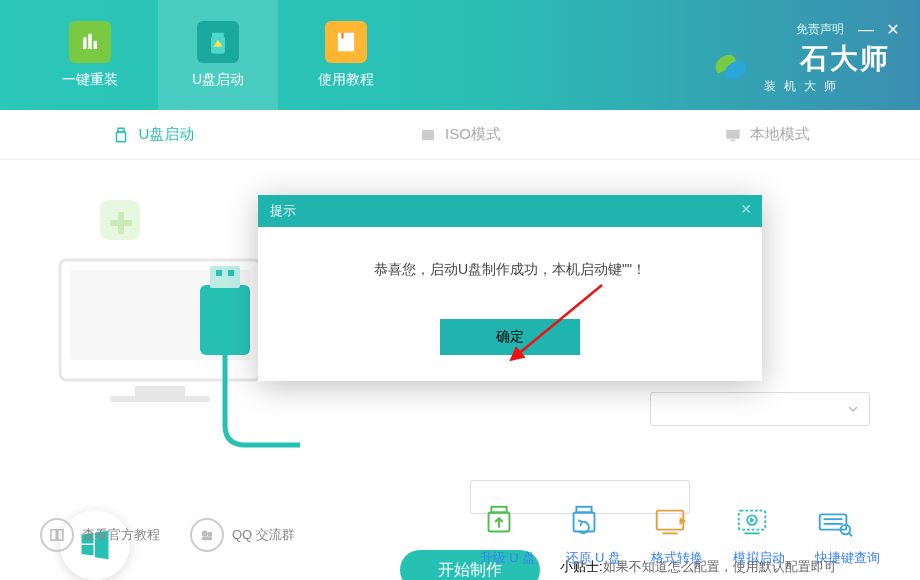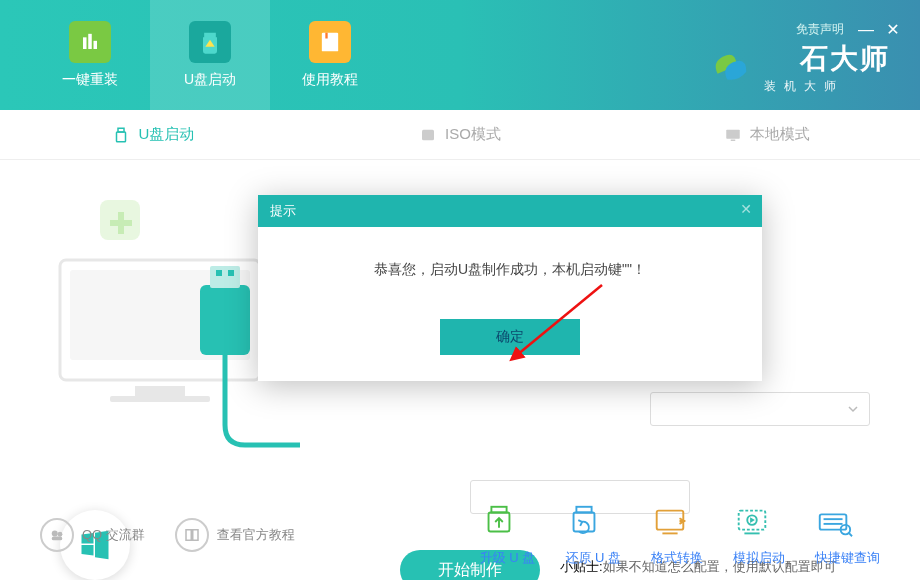--- a/index.html
+++ b/index.html
@@ -1,20 +1,20 @@
 <!DOCTYPE html>
 <html><head>
 <meta charset="utf-8">
 <style>
   * { box-sizing: border-box; margin: 0; padding: 0; font-family: "Microsoft YaHei", sans-serif; }
   body { width: 920px; height: 580px; background: #fff; overflow: hidden; position: relative; }
 
   
   .header { height: 110px; background: linear-gradient(90deg, #2bc7b8 0%, #2ac0b5 50%, #3a8fb0 100%); display: flex; align-items: stretch; position: relative; }
-  .header-tabs { display: flex; padding-left: 30px; }
+  .header-tabs { display: flex; padding-left: 30px; gap: 8px; }
   .h-tab { width: 120px; display: flex; flex-direction: column; align-items: center; justify-content: center; cursor: pointer; }
   .h-tab.active { background: rgba(255,255,255,0.15); }
   .h-icon { width: 42px; height: 42px; border-radius: 6px; display: flex; align-items: center; justify-content: center; margin-bottom: 8px; }
   .h-icon svg { width: 28px; height: 28px; }
   .h-tab-label { color: #fff; font-size: 14px; }
   .header-right { position: absolute; right: 20px; top: 20px; display: flex; align-items: center; gap: 14px; color: #d7f5f2; font-size: 12px; }
   .win-btn { color: #fff; font-size: 16px; cursor: pointer; width: 14px; text-align: center; }
   .brand { position: absolute; right: 30px; top: 40px; display: flex; align-items: center; gap: 10px; }
   .brand-logo { width: 46px; height: 46px; }
   .brand-text { display: flex; flex-direction: column; color: #fff; }
@@ -47,21 +47,21 @@
   .tools { margin-left: auto; display: flex; gap: 30px; }
   .tool { display: flex; flex-direction: column; gap: 8px; font-size: 13px; color: #3b82f6; cursor: pointer; }
   .tool svg { width: 38px; height: 38px; }
 
   
   .modal { position: absolute; left: 258px; top: 195px; width: 504px; background: #fff; box-shadow: 0 5px 30px rgba(0,0,0,0.25); z-index: 100; }
   .modal-head { background: #1fb5ae; color: #fff; height: 32px; display: flex; align-items: center; padding: 0 12px; font-size: 13px; position: relative; }
   .modal-close { position: absolute; right: 10px; top: 6px; color: rgba(255,255,255,0.6); cursor: pointer; font-size: 14px; }
   .modal-body { padding: 34px 20px 20px; text-align: center; font-size: 14px; color: #444; }
   .modal-foot { display: flex; justify-content: center; padding: 20px 0 26px; }
-  .modal-ok { background: #1fb5ae; color: #0c4a6e; border: none; width: 140px; height: 36px; font-size: 14px; cursor: pointer; }
+  .modal-ok { background: #1fb5ae; color: #000000; border: none; width: 140px; height: 36px; font-size: 14px; cursor: pointer; }
 
   
   .arrow { position: absolute; left: 452px; top: 280px; z-index: 200; pointer-events: none; }
 </style>
 </head>
 <body>
 
 <div class="header">
   <div class="header-tabs">
     <div class="h-tab">
@@ -167,35 +167,35 @@
     <button class="start-btn-el">开始制作</button>
   </div>
   <div class="tip">
     <span class="tip-label">小贴士:</span><span>如果不知道怎么配置，使用默认配置即可</span>
   </div>
 </div>
 
 <div class="bottom">
   <div class="bl">
     <div class="circ">
+      <svg width="18" height="18" viewBox="0 0 24 24" fill="none" stroke="#bbb" stroke-width="2">
+          <path d="M4 5 h7 v14 h-7z M13 5 h7 v14 h-7z"></path>
+        </svg>
+    </div>
+    <span>查看官方教程</span>
+  </div>
+  <div class="bl">
+    <div class="circ">
       <svg width="18" height="18" viewBox="0 0 24 24" fill="#bbb">
           <circle cx="9" cy="10" r="4"></circle>
           <circle cx="16" cy="11" r="3.2"></circle>
           <rect x="5" y="14" width="14" height="5" rx="2.5"></rect>
         </svg>
     </div>
     <span>QQ 交流群</span>
-  </div>
-  <div class="bl">
-    <div class="circ">
-      <svg width="18" height="18" viewBox="0 0 24 24" fill="none" stroke="#bbb" stroke-width="2">
-          <path d="M4 5 h7 v14 h-7z M13 5 h7 v14 h-7z"></path>
-        </svg>
-    </div>
-    <span>查看官方教程</span>
   </div>
 
   <div class="tools">
     <div class="tool">
       <svg viewBox="0 0 40 40" fill="none" stroke="#4bbf47" stroke-width="2">
           <rect x="12" y="4" width="16" height="6"></rect>
           <rect x="9" y="10" width="22" height="20" rx="2"></rect>
           <path d="M20 26 v-10 M16 20 l4 -4 l4 4" stroke="#4bbf47"></path>
         </svg>
       <span>升级 U 盘</span>

